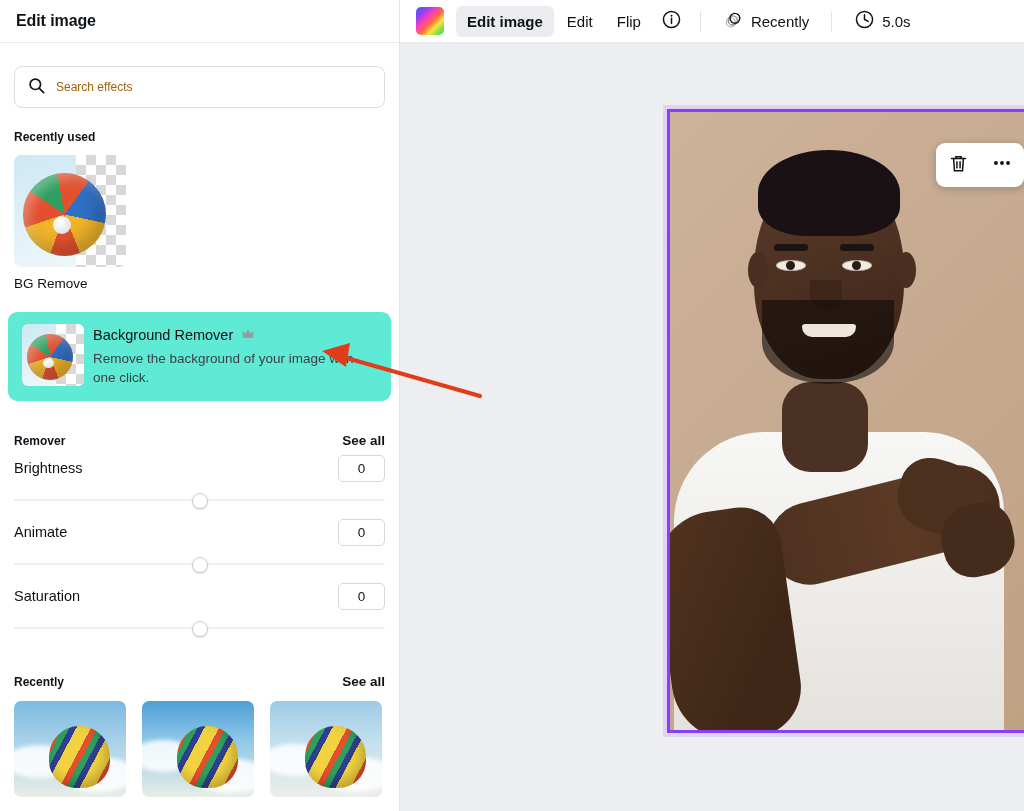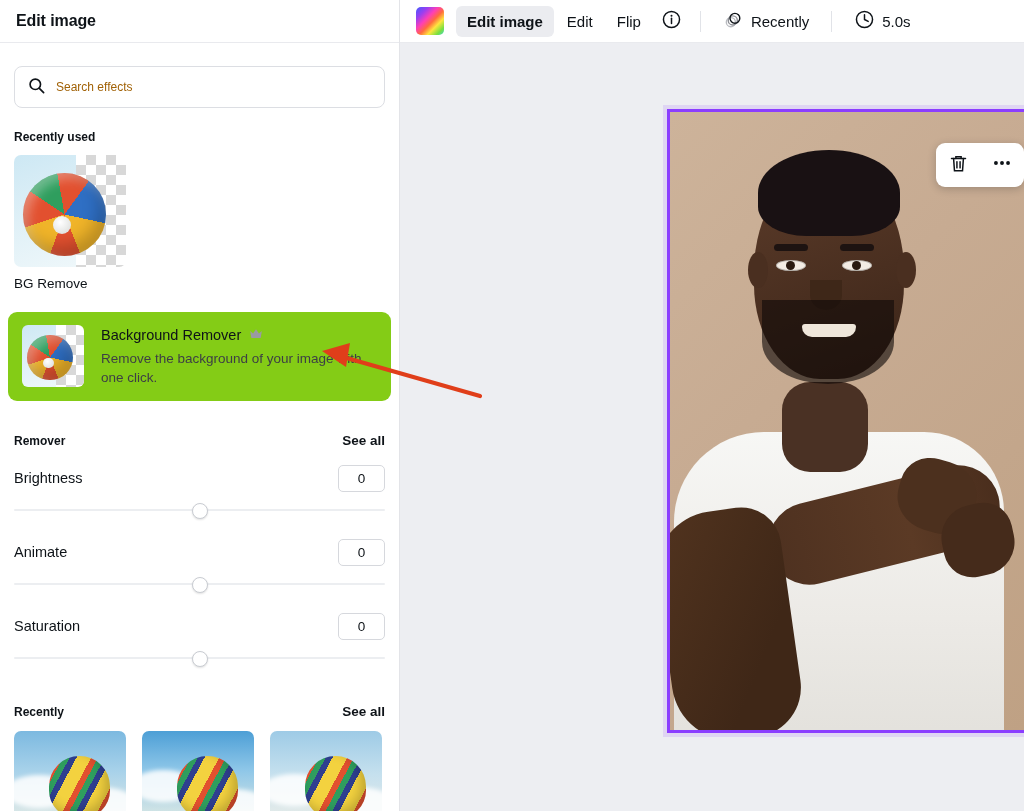--- a/index.html
+++ b/index.html
@@ -97,44 +97,43 @@
     background: radial-gradient(circle at 40% 35%, #fff, #d7d9d6);
   }
   .recent-label {
     margin-top: 9px; font-size: 13.5px; color: #0e1318;
     text-align: left;
   }
 
   
   #bg-remover-card {
     margin: 21px 8px 0 8px;
-    background: #84cc16;
+    background: #5eead4;
     border-radius: 9px;
     padding: 12px 14px 14px 14px;
-    display: flex; gap: 17px;
+    display: flex; gap: 9px;
     cursor: pointer;
-    align-items: center;
   }
   .card-thumb {
     width: 62px; height: 62px; flex: 0 0 62px;
     border-radius: 6px; overflow: hidden; position: relative;
   }
   .card-body { padding-top: 2px; }
   .card-title-row { display: flex; align-items: center; gap: 8px; }
   .card-title { font-size: 14.5px; color: #0e1318; }
   .crown { display: block; }
   .card-desc {
     margin-top: 5px;
     font-size: 13.5px; color: #3d3f45; line-height: 1.42;
     max-width: 262px;
   }
 
   
   #adjust-section { margin-top: 32px; }
-  .slider-row { padding: 0 14px; margin-top: 17px; }
+  .slider-row { padding: 0 14px; margin-top: 7px; }
   .slider-top {
     display: flex; align-items: center; justify-content: space-between;
     height: 26px;
   }
   .slider-label { font-size: 14.5px; color: #0e1318; }
   .value-box {
     width: 47px; height: 27px;
     border: 1px solid #d6d8dd; border-radius: 5px;
     display: flex; align-items: center; justify-content: center;
     font-size: 13.5px; color: #0e1318;

